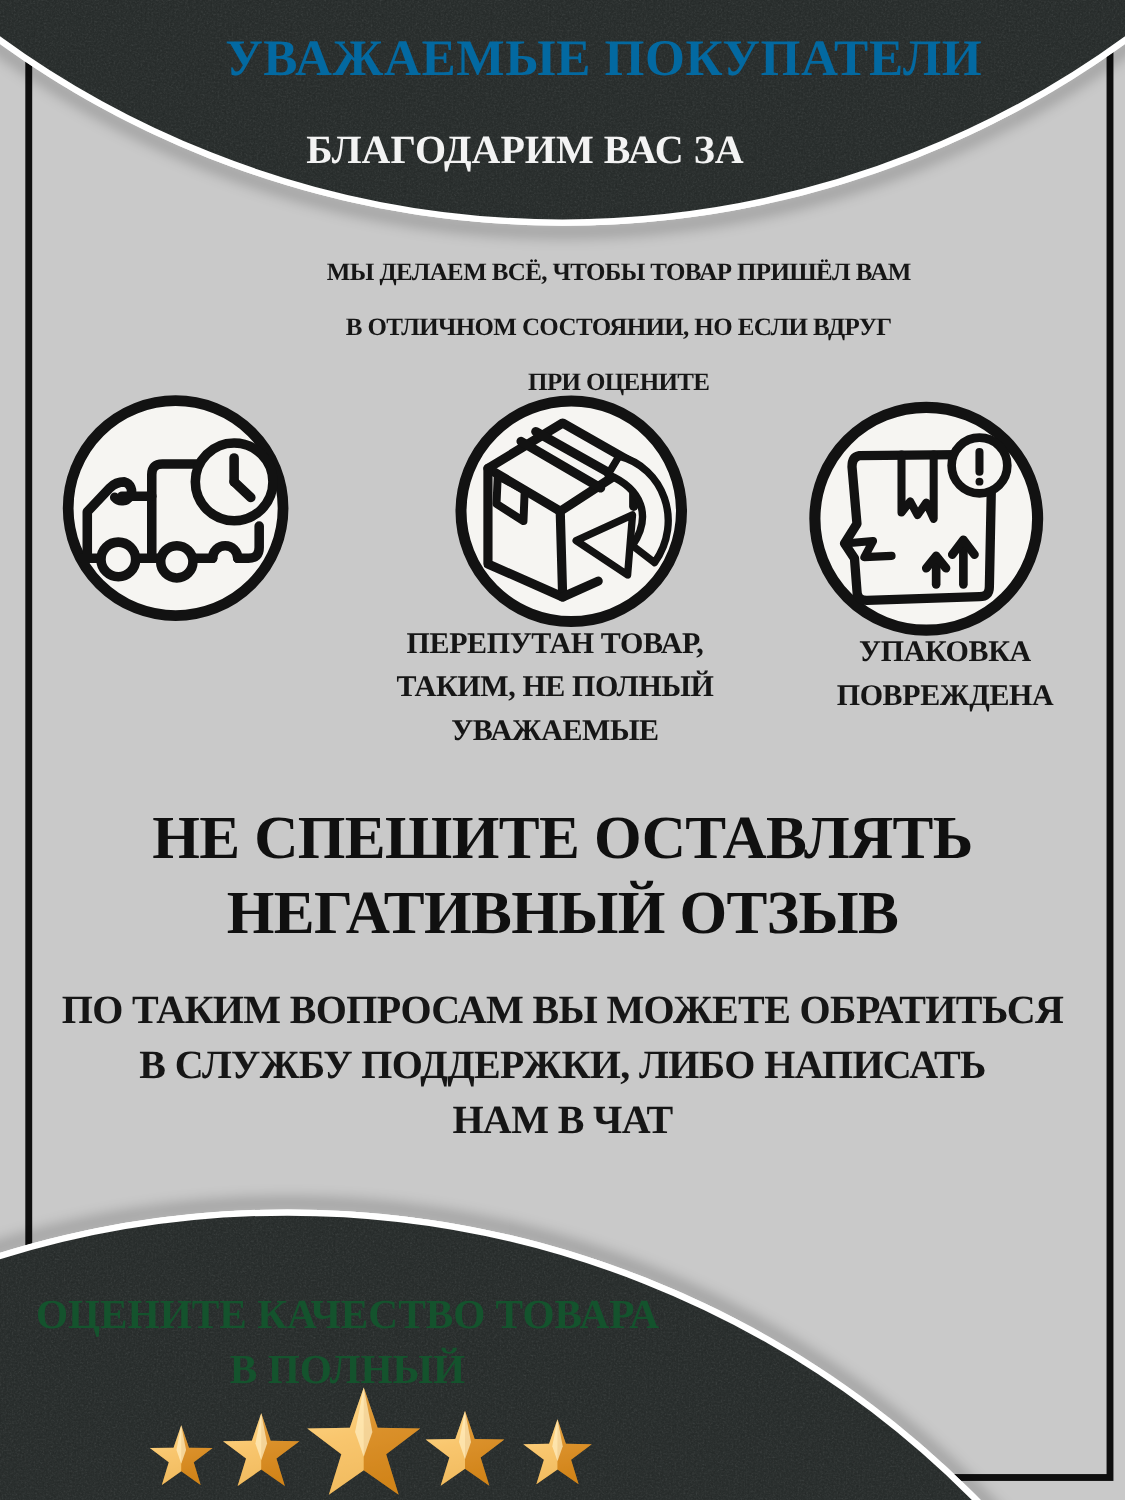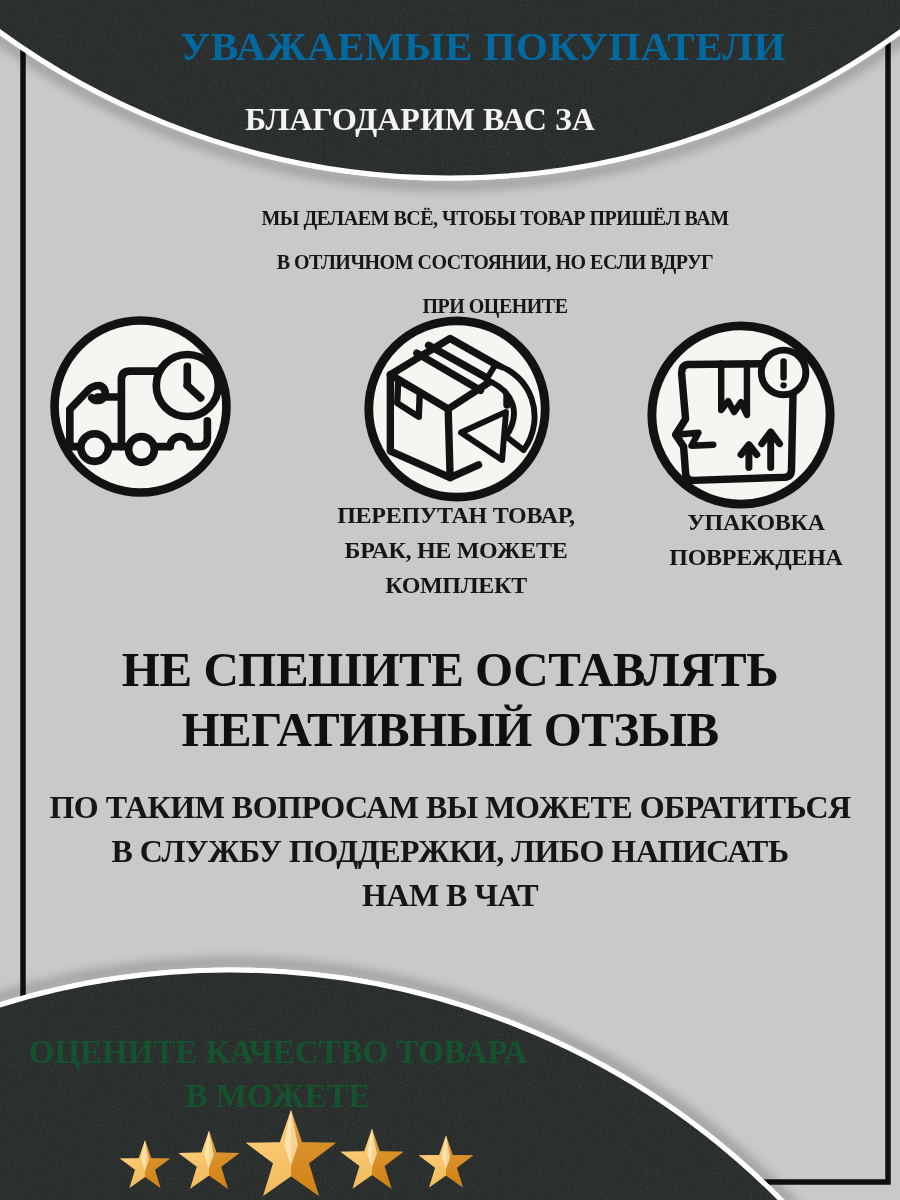--- a/index.html
+++ b/index.html
@@ -10,21 +10,21 @@
   }
   .stage svg{display:block;}
   #bg{position:absolute;left:0;top:0;}
   .txt{position:absolute;text-align:center;color:#161616;}
   .title{top:22px;left:0;width:900px;font-size:41px;letter-spacing:0.5px;color:#0369a1;margin-left:33px;}
   .subtitle{top:80px;left:0;width:840px;font-size:32px;line-height:39px;color:#f3f3f3;margin-top:20px;}
   .intro{top:196px;left:0;width:900px;font-size:20px;line-height:44px;letter-spacing:-0.5px;padding-left:45px;}
   .issue-icon{position:absolute;}
   .issue-label{font-size:24px;line-height:35px;letter-spacing:-0.3px;}
   .label-1{top:500px;left:12px;width:280px;}
-  .label-2{top:498px;left:296px;width:320px;}
+  .label-2{top:498px;left:284px;width:320px;}
   .label-3{top:505px;left:606px;width:300px;}
   .headline{top:640px;left:0;width:900px;font-size:49px;line-height:60px;letter-spacing:-0.5px;color:#101010;}
   .support{top:785px;left:0;width:900px;font-size:32px;line-height:44px;letter-spacing:-0.5px;}
   .footer-text{top:1030px;left:0;width:556px;font-size:33px;line-height:44px;color:#14532d;}
   .stars{position:absolute;left:0;top:1100px;}
   .icon-stroke{stroke:#121212;fill:none;stroke-linecap:round;stroke-linejoin:round;}
 </style>
 </head>
 <body>
 
@@ -124,42 +124,42 @@
       <path d="M 130,153 V 120" stroke-width="7"></path>
       <path d="M 121,129 L 130,117 L 139,129" stroke-width="7"></path>
     </g>
     <circle cx="143" cy="57" r="22.5" fill="#f6f5f2" stroke="#121212" stroke-width="7"></circle>
     <path d="M 143,46 V 62" class="icon-stroke" stroke-width="6.5"></path>
     <circle cx="143" cy="70" r="3.2" fill="#121212"></circle>
   </svg>
 
   <div class="txt issue-label label-2">
     <div>ПЕРЕПУТАН ТОВАР,</div>
-    <div>БРАК, НЕ МОЖЕТЕ</div>
-    <div>КОМПЛЕКТ</div>
+    <div>ТАКИМ, НЕ ПОЛНЫЙ</div>
+    <div>УВАЖАЕМЫЕ</div>
   </div>
   <div class="txt issue-label label-3">
     <div>УПАКОВКА</div>
     <div>ПОВРЕЖДЕНА</div>
   </div>
 
   <div class="txt headline">
     <div>НЕ СПЕШИТЕ ОСТАВЛЯТЬ</div>
     <div>НЕГАТИВНЫЙ ОТЗЫВ</div>
   </div>
 
   <div class="txt support">
     <div>ПО ТАКИМ ВОПРОСАМ ВЫ МОЖЕТЕ ОБРАТИТЬСЯ</div>
     <div>В СЛУЖБУ ПОДДЕРЖКИ, ЛИБО НАПИСАТЬ</div>
     <div>НАМ В ЧАТ</div>
   </div>
 
   <div class="txt footer-text">
     <div>ОЦЕНИТЕ КАЧЕСТВО ТОВАРА</div>
-    <div>В МОЖЕТЕ</div>
+    <div>В ПОЛНЫЙ</div>
   </div>
 
   <svg class="stars" width="560" height="100" viewBox="0 0 560 100">
     <defs>
       <linearGradient id="sg" x1="0" y1="0" x2="0.25" y2="1">
         <stop offset="0" stop-color="#ffd27b"></stop>
         <stop offset="0.5" stop-color="#f2a93d"></stop>
         <stop offset="1" stop-color="#e2931f"></stop>
       </linearGradient>
       <g id="star">

